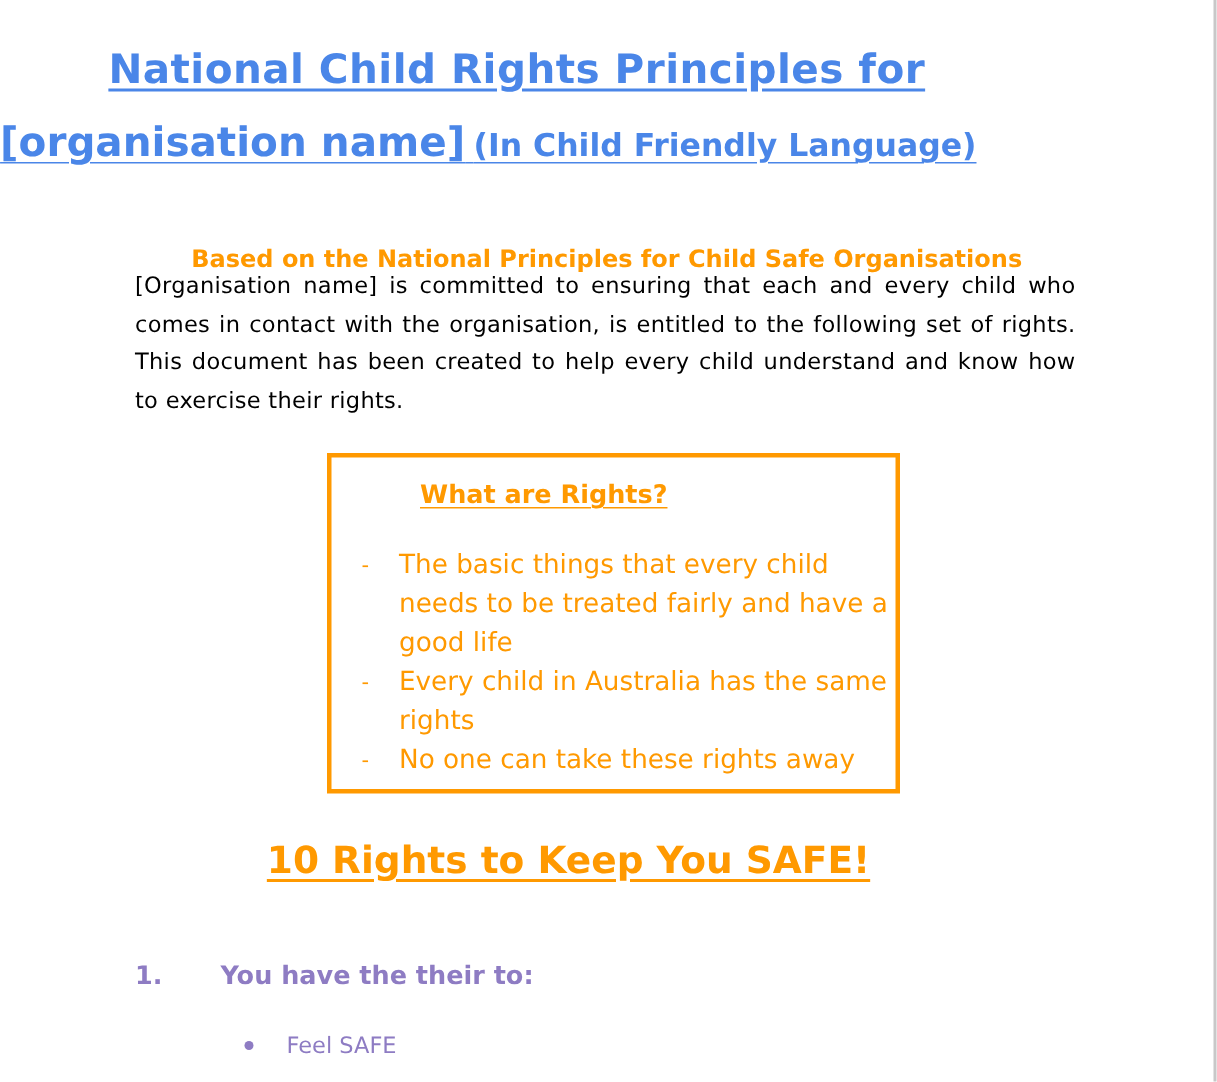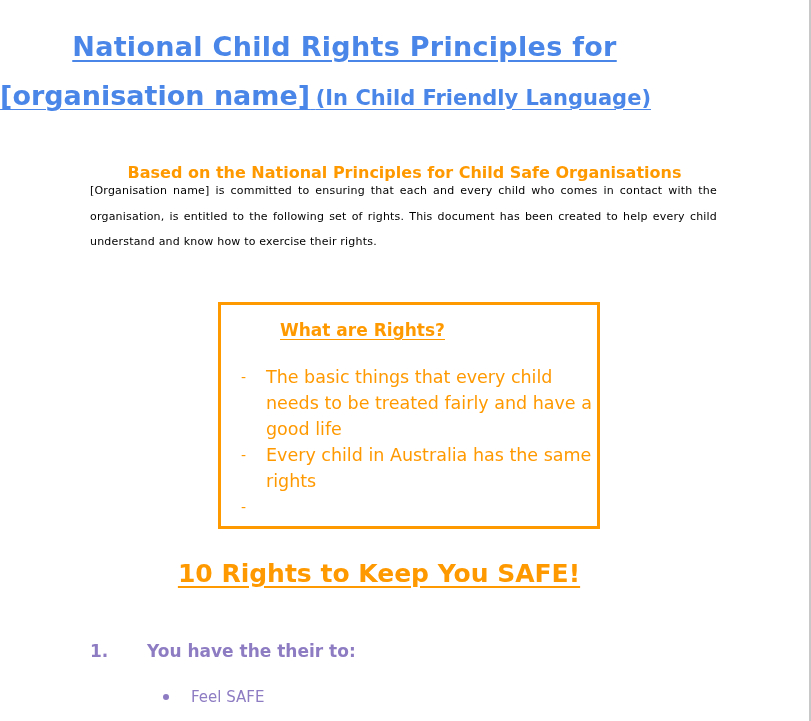--- a/index.html
+++ b/index.html
@@ -26,21 +26,21 @@
       text-underline-offset: 4px; font-weight: bold;
     }
     .title2 .big { font-size: 27px; }
     .title2 .small { font-size: 21px; }
     .subtitle {
       position: absolute; left: 0; width: 809px; top: 127px;
       text-align: center; font-size: 16px; font-weight: bold; color: #ff9900; margin-top: 36px;
     }
     .intro {
       position: absolute; left: 90px; width: 627px; top: 178px;
-      font-size: 11px; line-height: 25.7px; color: #000000;
+      font-size: 15px; line-height: 25.7px; color: #000000;
       text-align: justify; letter-spacing: 0.2px;
     }
     .rights-box {
       position: absolute; left: 218px; top: 302px; width: 382px; height: 227px;
       border: 3px solid #ff9900; box-sizing: border-box;
     }
     .rights-box-title {
       position: absolute; left: 11px; top: 15px;
       font-size: 17px; font-weight: bold; color: #ff9900;
       text-decoration: underline; text-underline-offset: 3px; margin-left: 48px;
@@ -100,20 +100,21 @@
       <li>
         <span class="dash">-</span>
         <span>The basic things that every child needs to be treated fairly and have a good life</span>
       </li>
       <li>
         <span class="dash">-</span>
         <span>Every child in Australia has the same rights</span>
       </li>
       <li>
         <span class="dash">-</span>
+        <span>No one can take these rights away</span>
       </li>
     </ul>
   </div>
 
   <div class="section-heading">10 Rights to Keep You SAFE!</div>
 
   <div class="num-item">
     <span class="num">1.</span>
     <span class="label">You have the their to:</span>
   </div>

